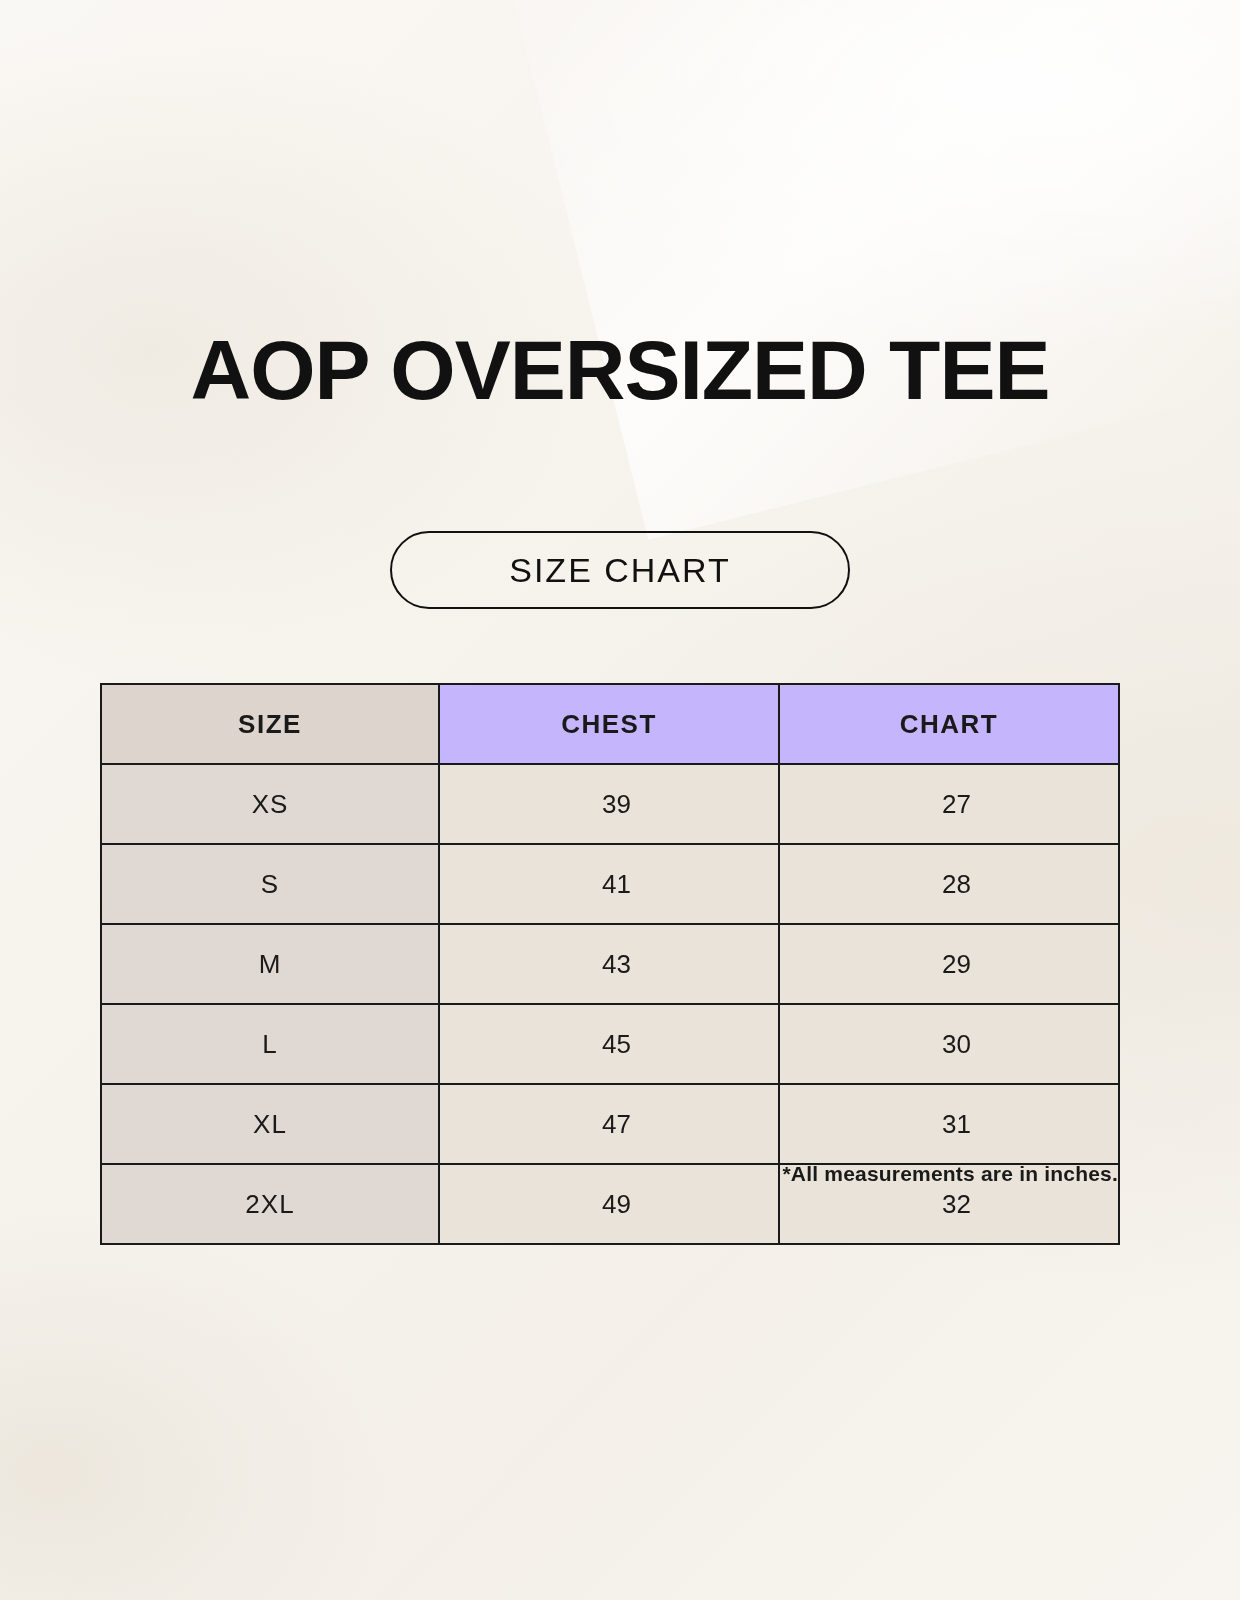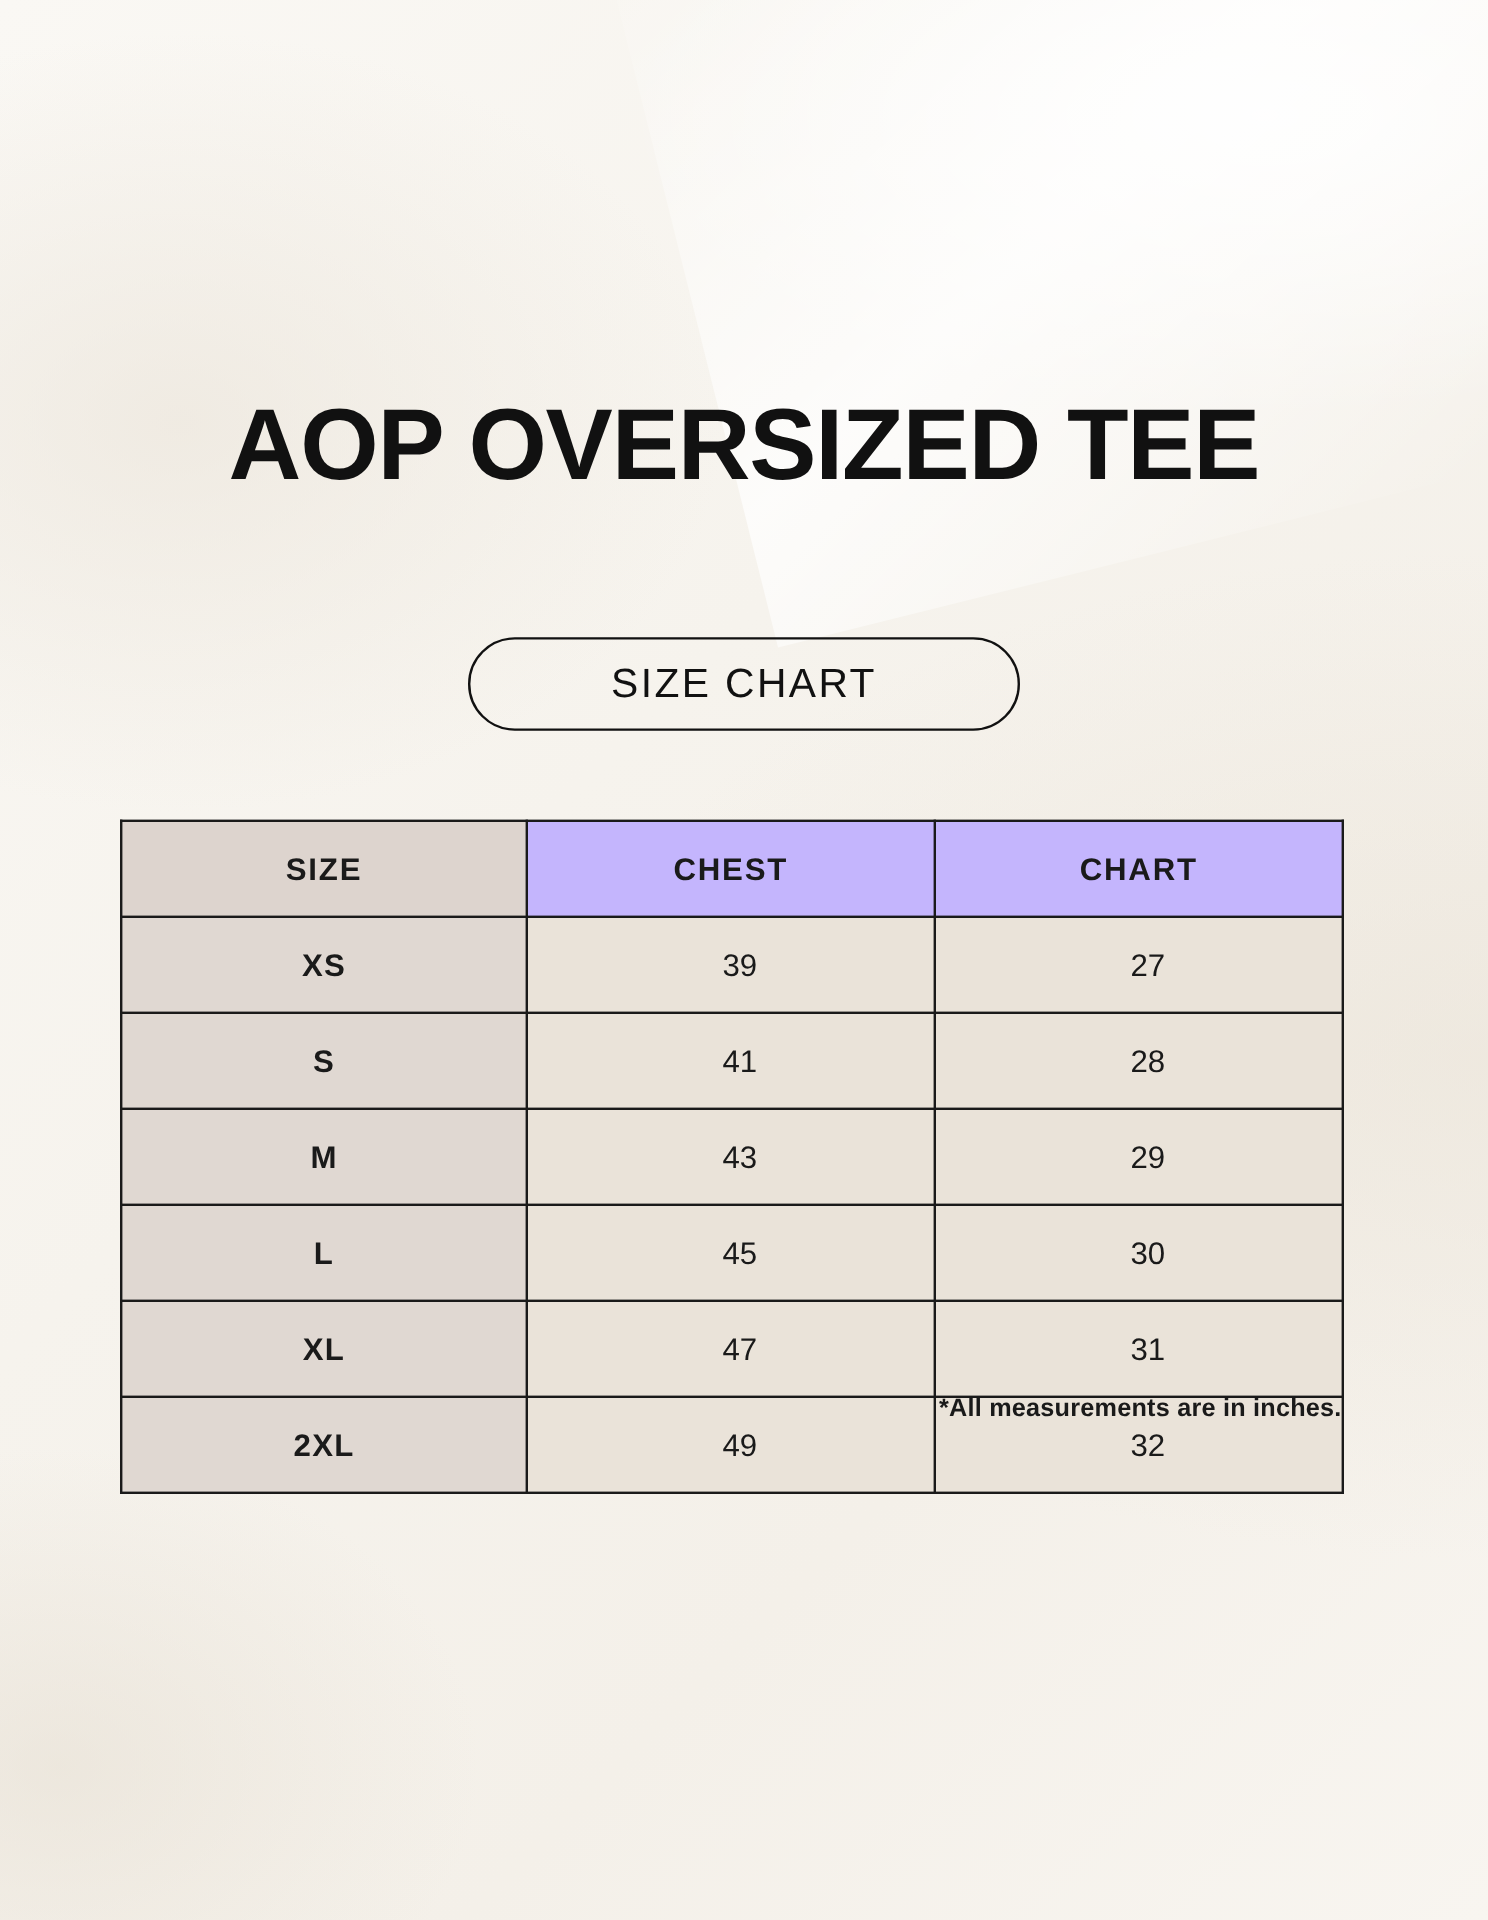--- a/index.html
+++ b/index.html
@@ -114,21 +114,21 @@
   th.h-meas {
     background: #c4b5fd;
     font-size: 26px;
     font-weight: 700;
     letter-spacing: 1.5px;
     color: #1a1a1a;
   }
   td.cell-size {
     background: #e0d8d2;
     font-size: 26px;
-    font-weight: 700;
+    font-weight: 400;
     letter-spacing: 1px;
     color: #1a1a1a;
   }
   td.cell-val {
     background: #eae3d9;
     font-size: 26px;
     font-weight: 400;
     color: #1a1a1a;
     padding-left: 16px;
   }

